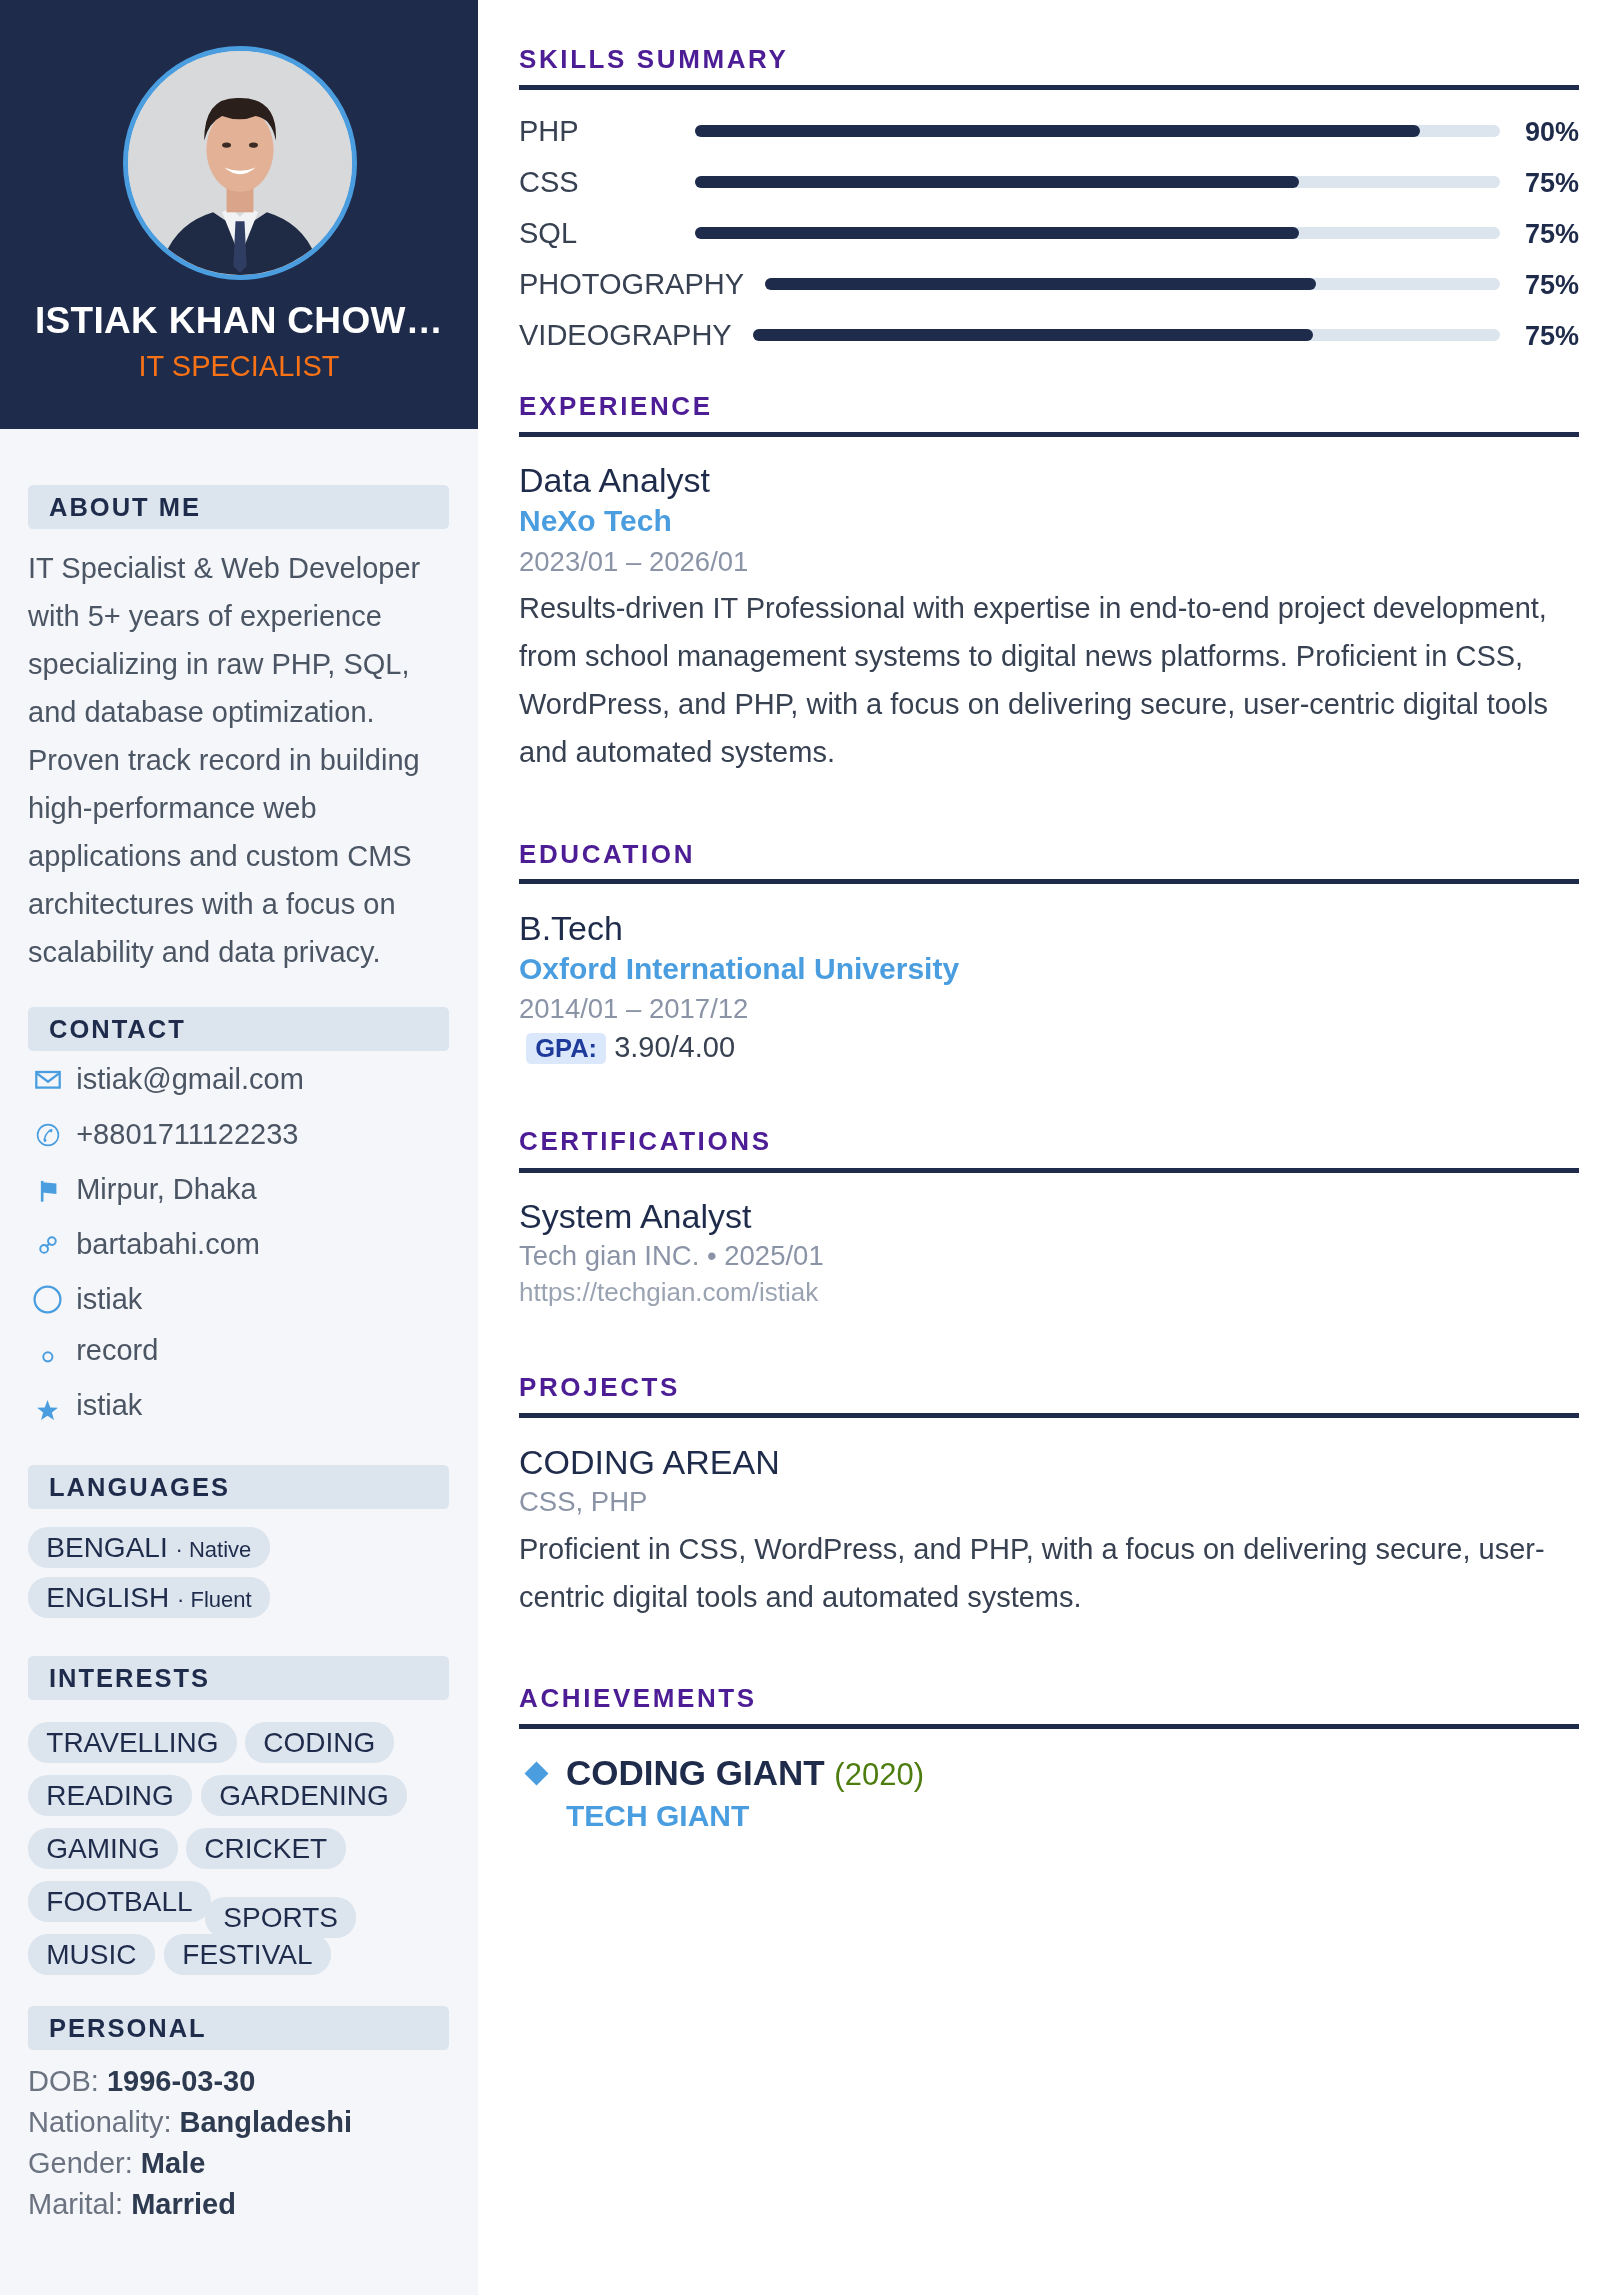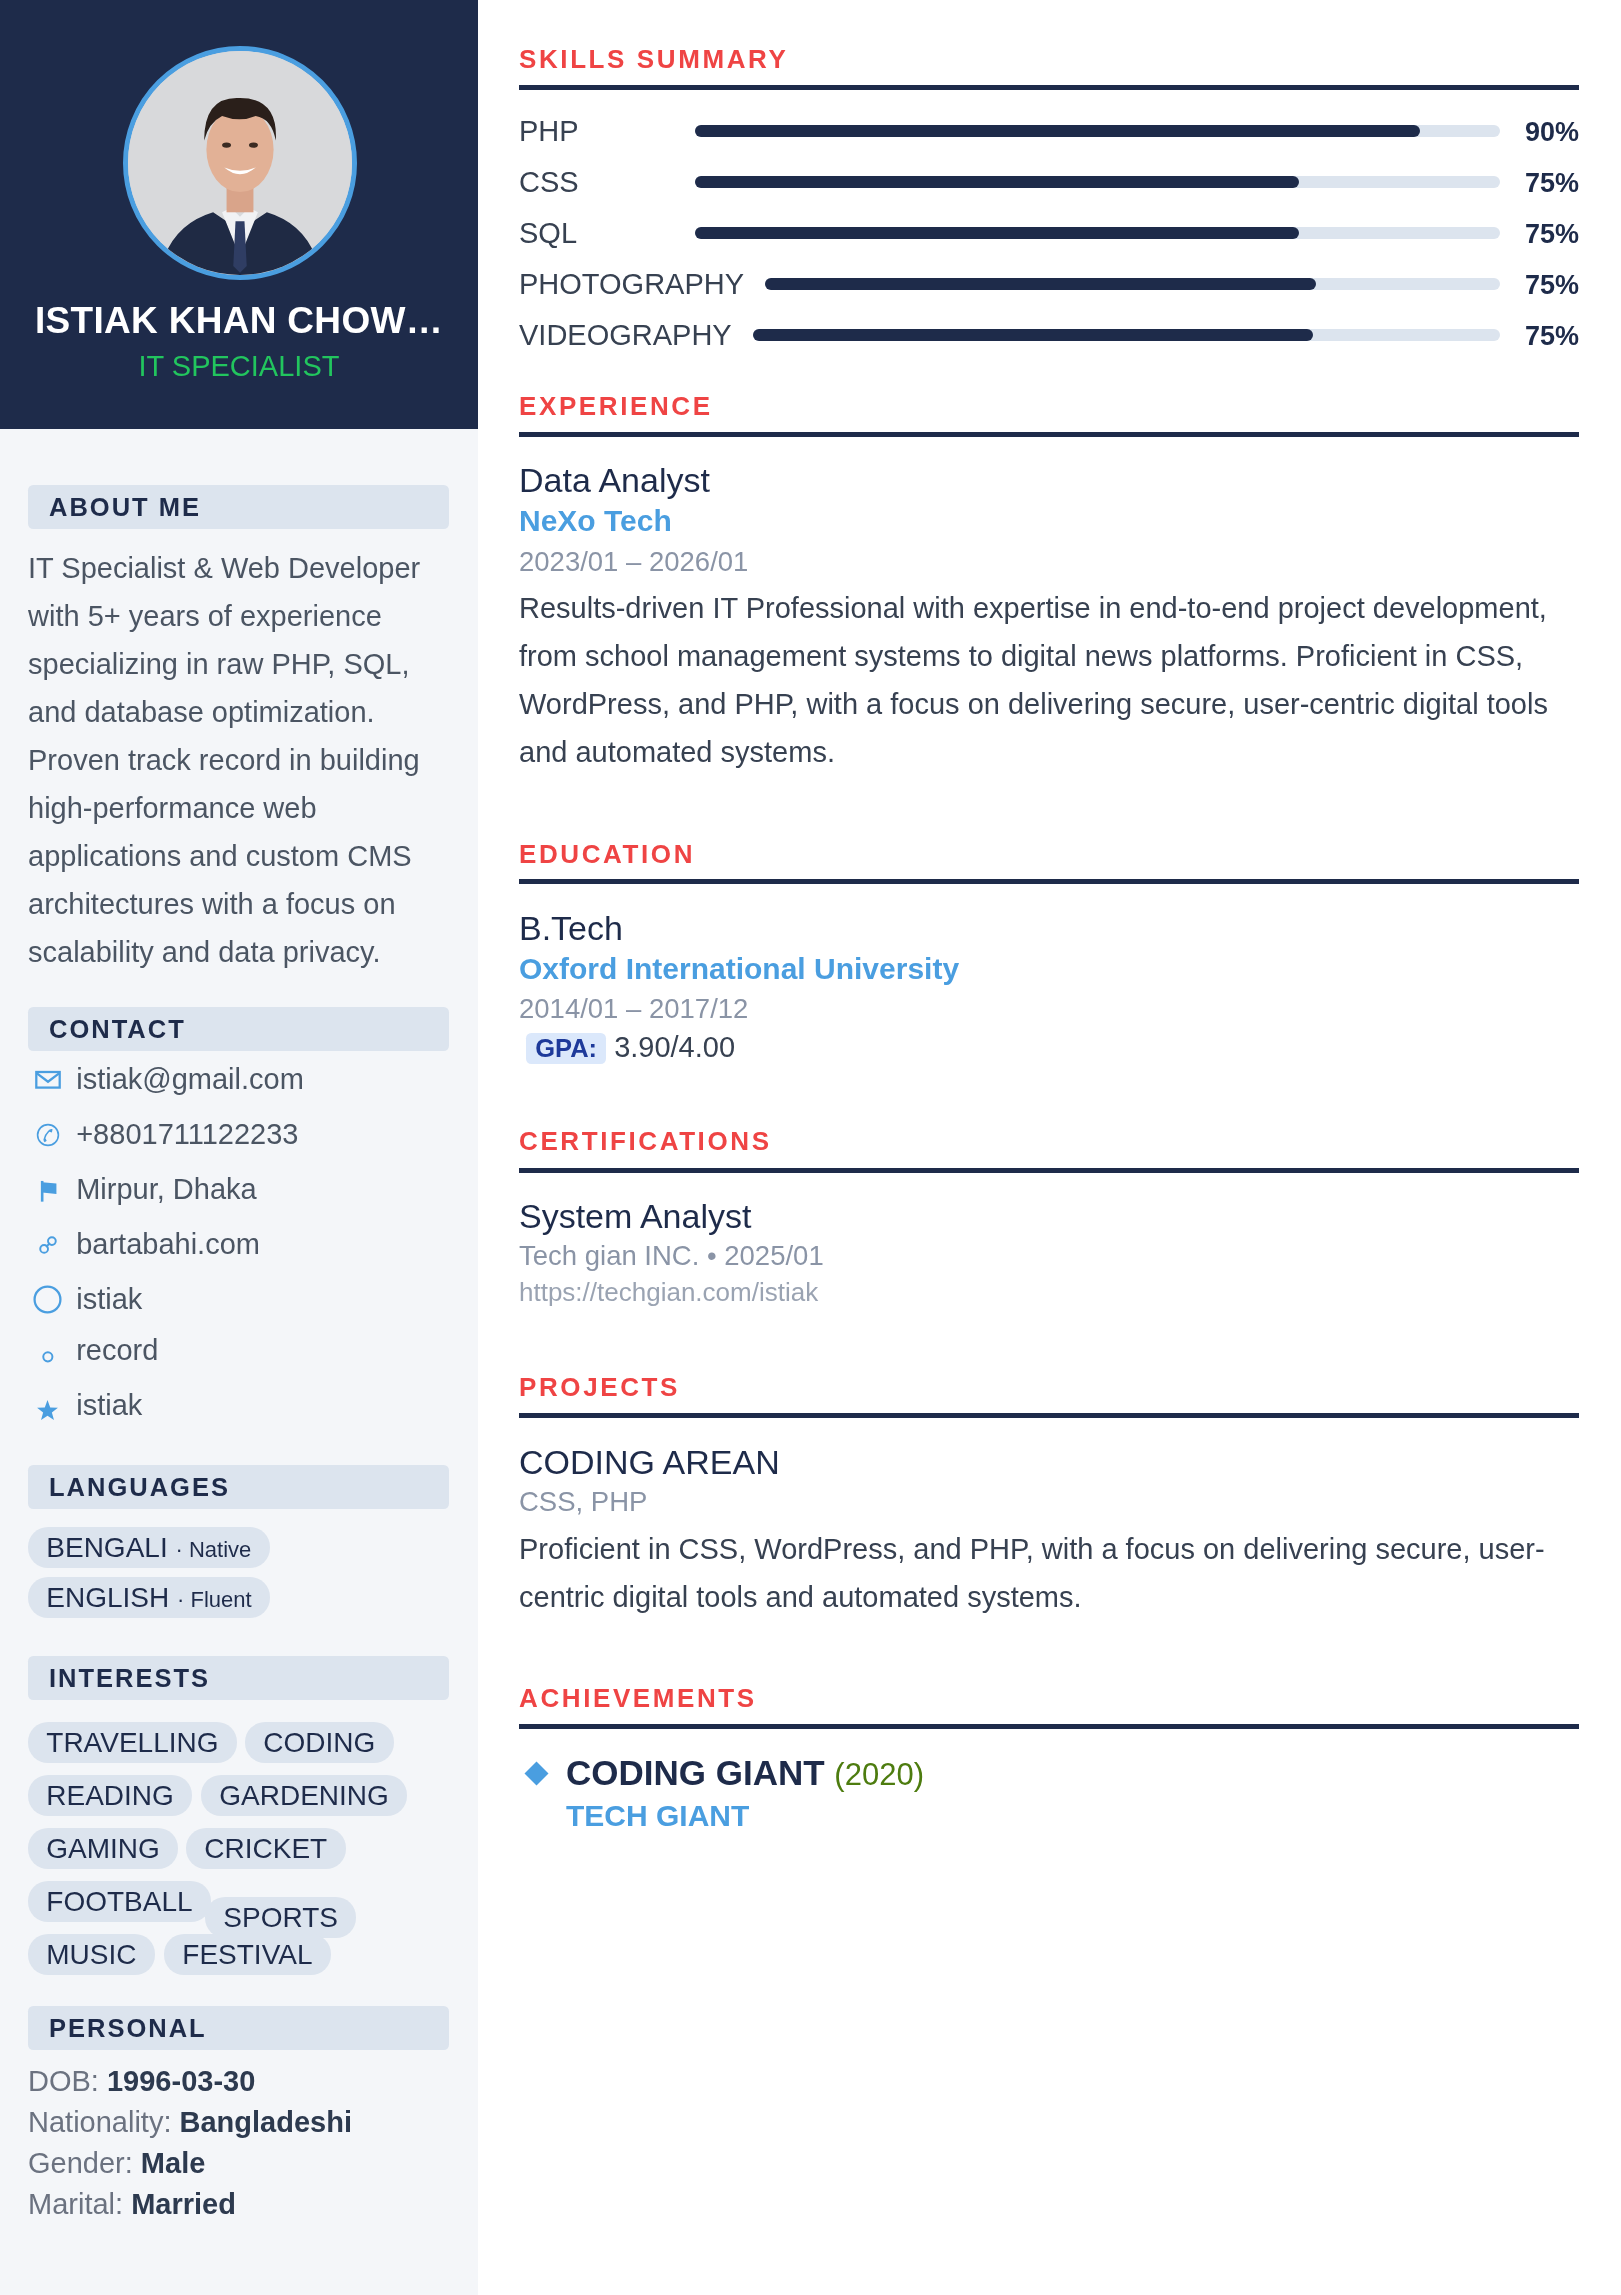--- a/index.html
+++ b/index.html
@@ -6,42 +6,42 @@
   html, body { width: 1622px; height: 2295px; background: #ffffff; overflow: hidden; }
   body { font-family: "Liberation Sans", sans-serif; color: #374151; position: relative; }
 
   .sidebar { position: absolute; left: 0; top: 0; width: 478px; height: 2295px; background: #f4f6f9; }
   .profile { width: 478px; height: 429px; background: #1e2b4a; position: relative; }
   .avatar { position: absolute; left: 123px; top: 46px; width: 234px; height: 234px; border-radius: 50%;
             border: 5.2px solid #4a9ee0; background: #d6d7d9; overflow: hidden; }
   .avatar svg { width: 100%; height: 100%; display: block; }
   .name { position: absolute; left: 0; width: 478px; top: 300px; text-align: center; color: #ffffff;
           font-weight: bold; font-size: 37px; letter-spacing: 0.3px; white-space: nowrap; }
-  .role { position: absolute; left: 0; width: 478px; top: 350px; text-align: center; color: #22c55e;
+  .role { position: absolute; left: 0; width: 478px; top: 350px; text-align: center; color: #f97316;
           font-size: 29px; }
 
   .side-sec-h { position: absolute; left: 28px; width: 421px; height: 44px; background: #dce4ee;
                 border-radius: 5.2px; color: #1e2b4a; font-weight: bold; font-size: 25.5px; letter-spacing: 2px;
                 padding-left: 21px; line-height: 44px; }
   .about { position: absolute; left: 28px; top: 544px; width: 432px; font-size: 29px; line-height: 48px; color: #4b5563; }
 
   .contact-list { position: absolute; left: 28px; top: 1060px; }
   .contact-item { position: absolute; left: 0; height: 39px; display: flex; align-items: center; white-space: nowrap; }
   .contact-item .ic { width: 39px; height: 39px; display: flex; align-items: center; justify-content: center; color: #4a9ee0; }
   .contact-item .txt { margin-left: 9.2px; font-size: 29px; color: #4b5563; }
 
   .chip { position: absolute; height: 41px; border-radius: 20px; background: #dce4ee; color: #1e2b4a;
           font-size: 28px; line-height: 41px; padding: 0 18.3px; white-space: nowrap; }
   .chip .lvl { font-size: 22px; }
 
   .personal { position: absolute; left: 28px; top: 2061px; font-size: 29px; line-height: 41px; color: #6b7280; }
   .personal .row b { color: #2d3a4f; font-weight: bold; }
 
   .main { position: absolute; left: 519px; top: 0; width: 1060px; }
-  .sec-h { position: absolute; left: 0; width: 1060px; color: #ef4444; font-weight: bold; font-size: 26px; letter-spacing: 2.6px; }
+  .sec-h { position: absolute; left: 0; width: 1060px; color: #4c1d95; font-weight: bold; font-size: 26px; letter-spacing: 2.6px; }
   .sec-line { position: absolute; left: 0; width: 1060px; height: 4.6px; background: #1e2b4a; }
 
   .skill-row { position: absolute; left: 0; width: 1060px; height: 37px; }
   .skill-name { position: absolute; left: 0; top: 0; font-size: 29px; color: #374151; line-height: 37px; white-space: nowrap; }
   .skill-track { position: absolute; top: 11.8px; height: 12.4px; background: #dce4ee; border-radius: 6.5px; }
   .skill-fill { position: absolute; left: 0; top: 0; height: 12.4px; background: #1e2b4a; border-radius: 6.5px; }
   .skill-pct { position: absolute; right: 0; top: 0; font-size: 27px; font-weight: bold; color: #1e2b4a; line-height: 39px; }
 
   .item-title { position: absolute; left: 0; font-size: 34px; font-weight: normal; color: #1e2b4a; white-space: nowrap; }
   .item-org { position: absolute; left: 0; font-size: 30px; font-weight: bold; color: #4a9ee0; white-space: nowrap; }

